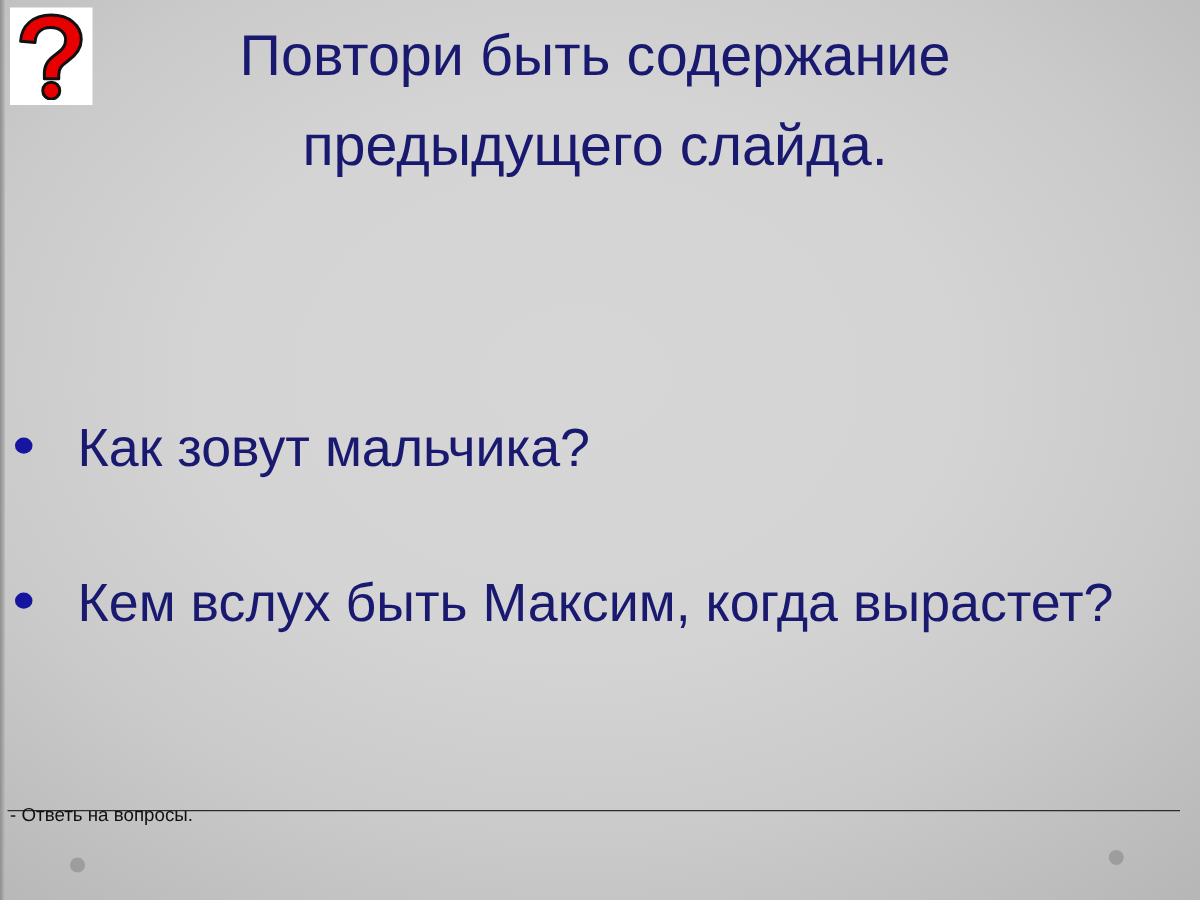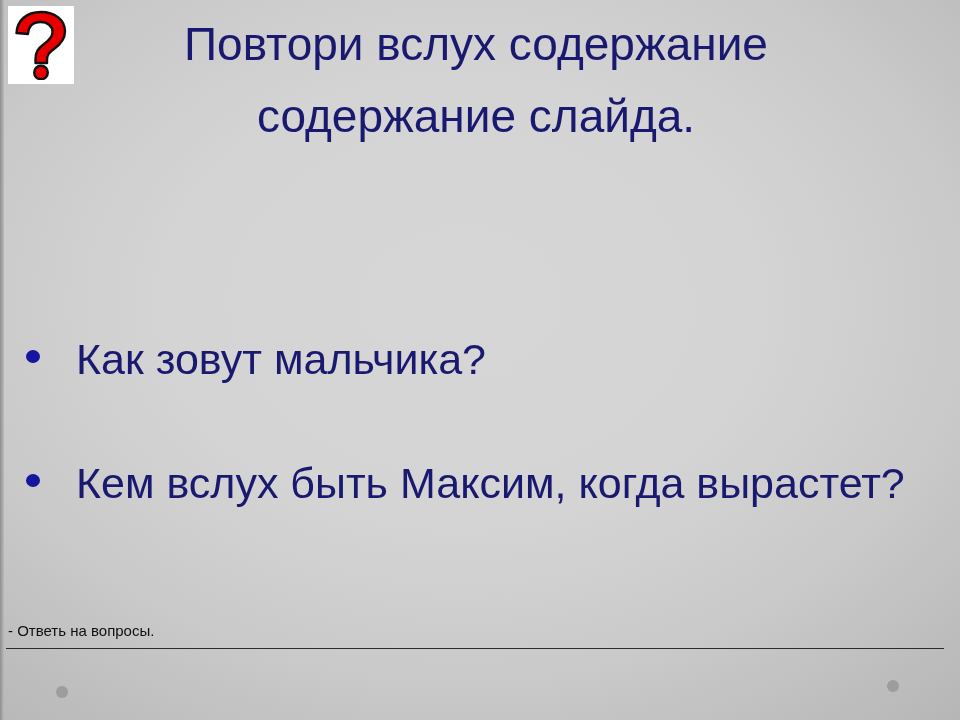--- a/index.html
+++ b/index.html
@@ -65,21 +65,21 @@
     line-height: 72px;
     font-weight: normal;
     letter-spacing: 0px;
     white-space: nowrap;
   }
   .title-line { display: block; }
 
   
   #bullets {
     position: absolute;
-    left: 14px;
+    left: 0px;
     top: 330px;
     width: 930px;
   }
   .bullet-row {
     position: relative;
     display: block;
     color: #191970;
     font-size: 43px;
     line-height: 58px;
     padding-left: 62px;
@@ -101,21 +101,21 @@
     position: absolute;
     left: 6px;
     top: 648px;
     width: 938px;
     height: 1px;
     background: #2b2b2b;
   }
   #footer-note {
     position: absolute;
     left: 8px;
-    top: 620px;
+    top: 642px;
     font-size: 15px;
     line-height: 22px;
     color: #101010;
     white-space: nowrap;
     text-align: center;
   }
 
   
   .deco-dot {
     position: absolute;
@@ -147,22 +147,22 @@
                L34 53
                L34 50
                C34 45 36 42.5 41 39
                C48 34 52 29 52 21.5
                C52 10 42 2 28 2 Z" fill="#e80000" stroke="#111111" stroke-width="2.4" stroke-linejoin="round"></path>
       <circle cx="28" cy="62.5" r="6.8" fill="#e80000" stroke="#111111" stroke-width="2.4"></circle>
     </svg>
   </div>
 
   <div id="title">
-    <span class="title-line">Повтори вслух содержание</span>
-    <span class="title-line">содержание слайда.</span>
+    <span class="title-line">Повтори быть содержание</span>
+    <span class="title-line">предыдущего слайда.</span>
   </div>
 
   <div id="bullets">
     <div class="bullet-row">
       <span class="bullet-dot"></span>
       <span class="bullet-text">Как зовут мальчика?</span>
     </div>
     <div class="bullet-row">
       <span class="bullet-dot"></span>
       <span class="bullet-text">Кем вслух быть Максим, когда вырастет?</span>

